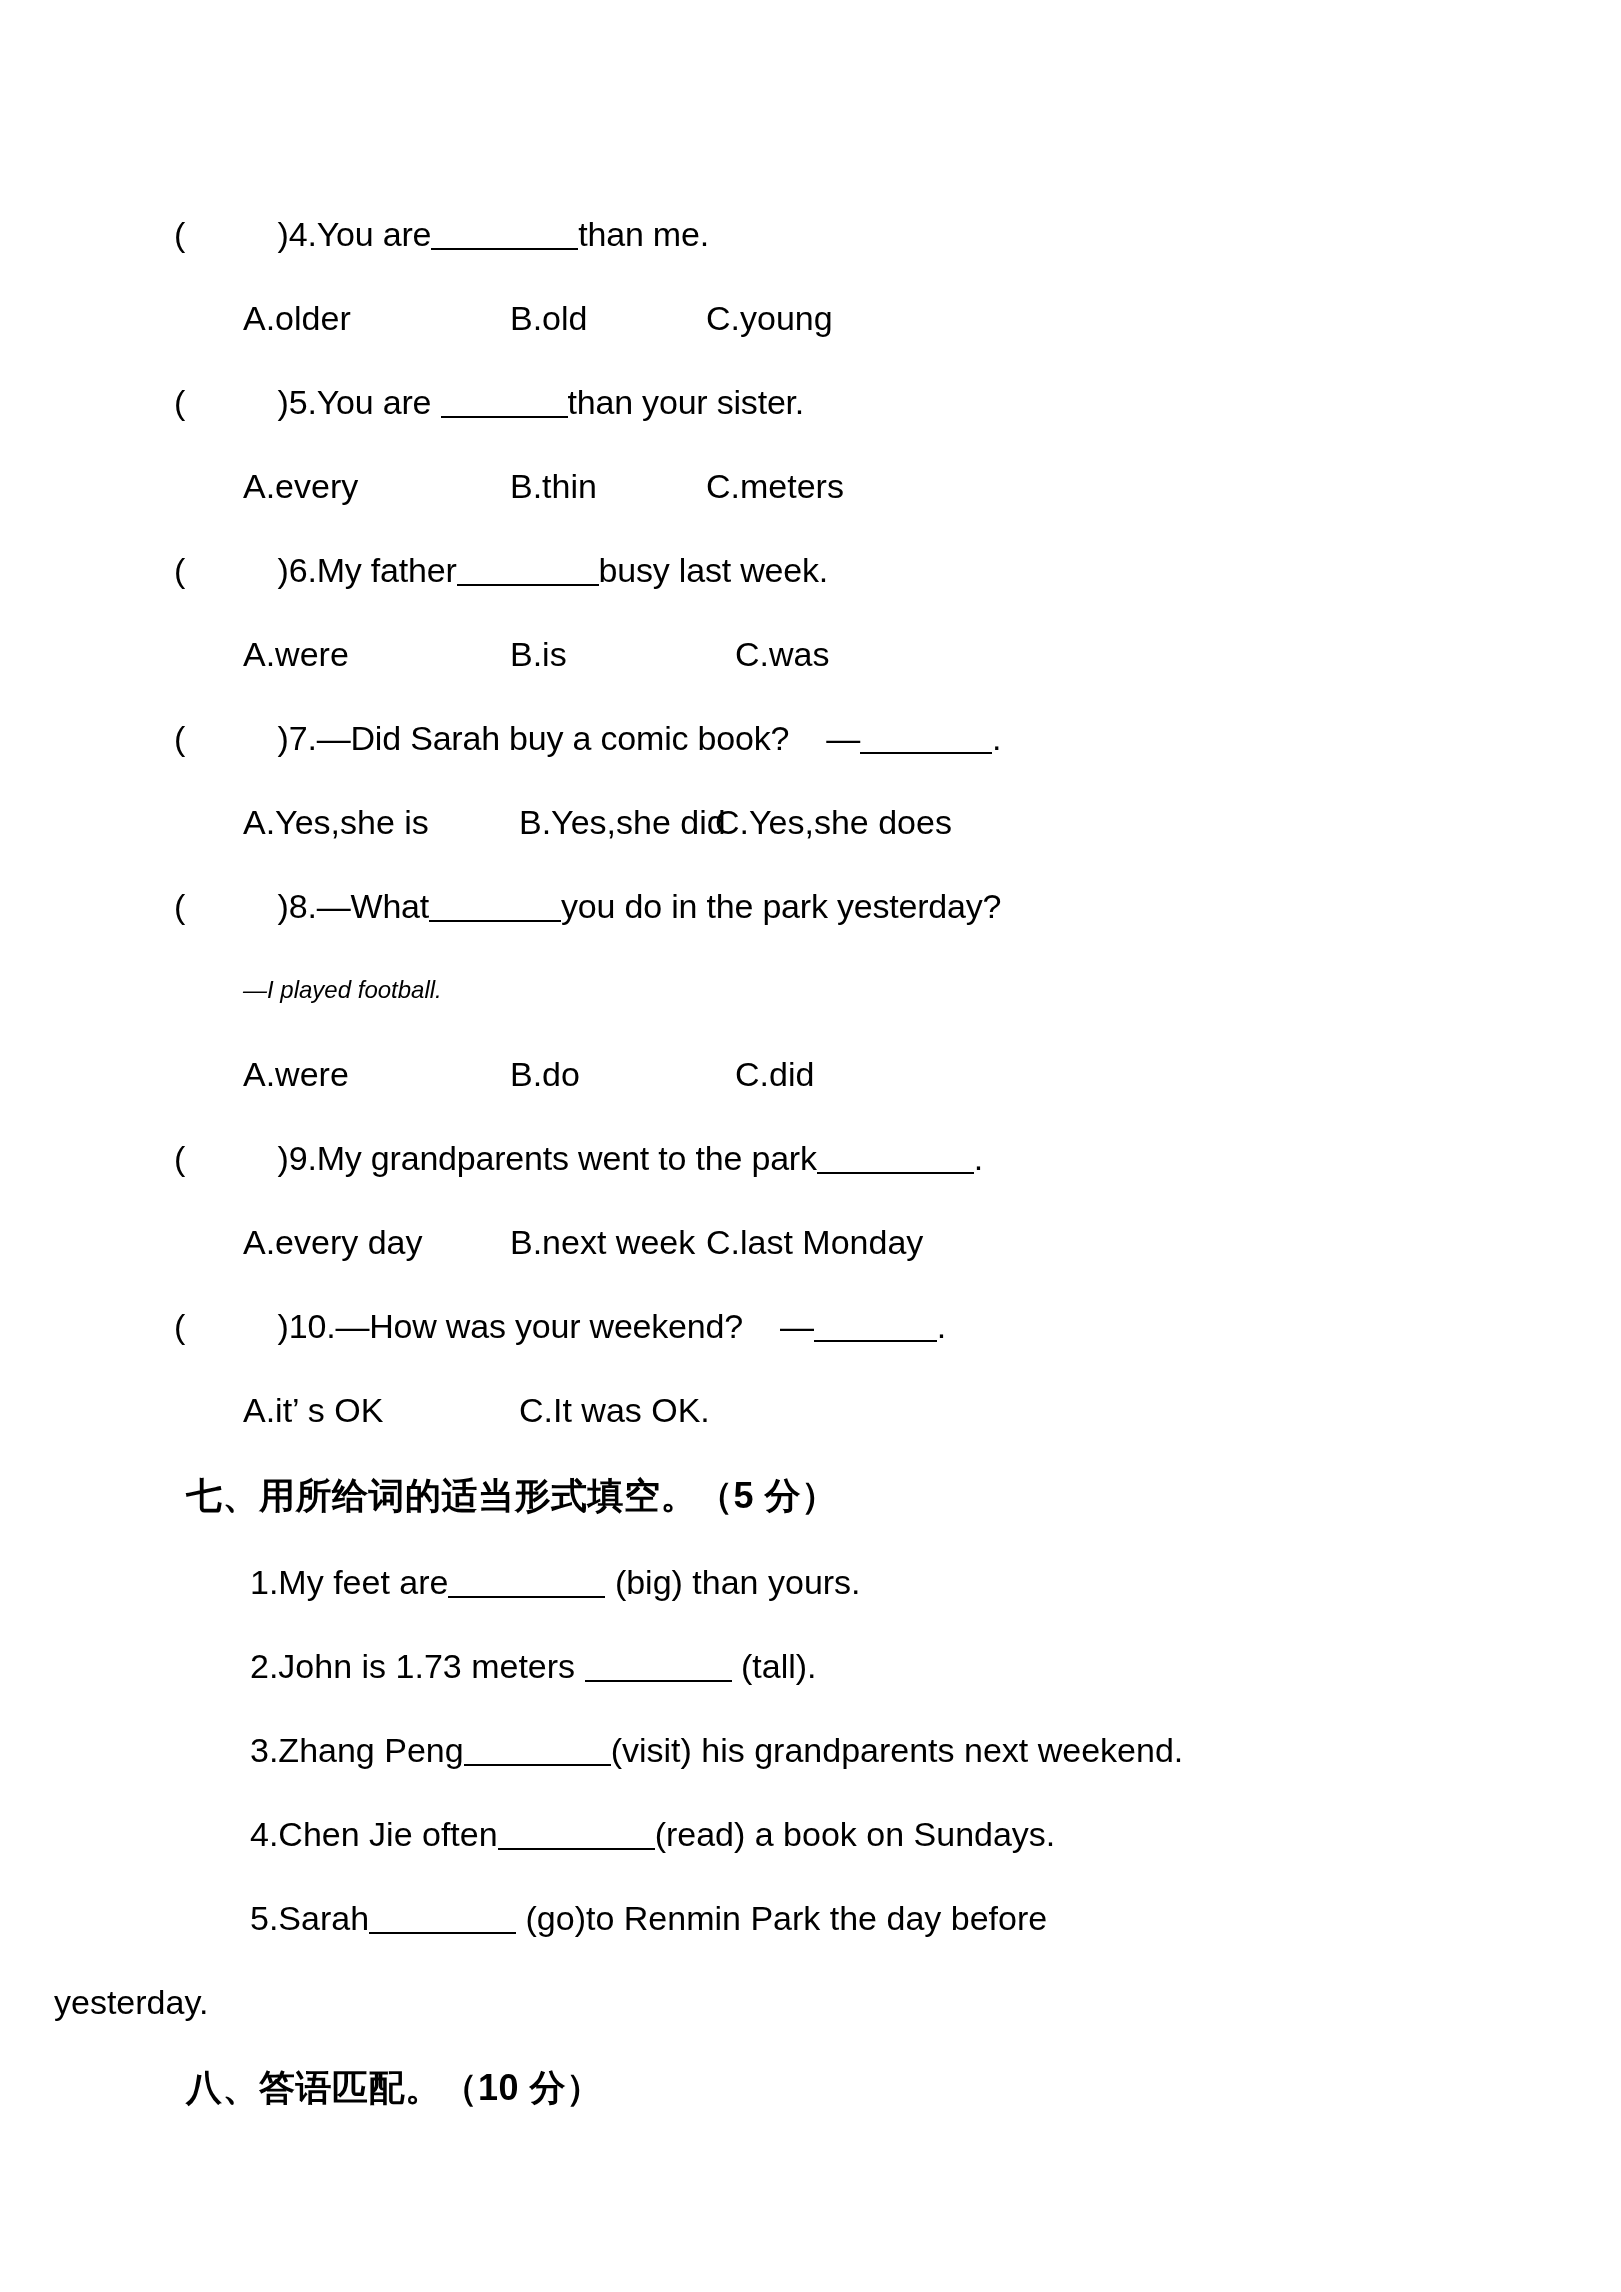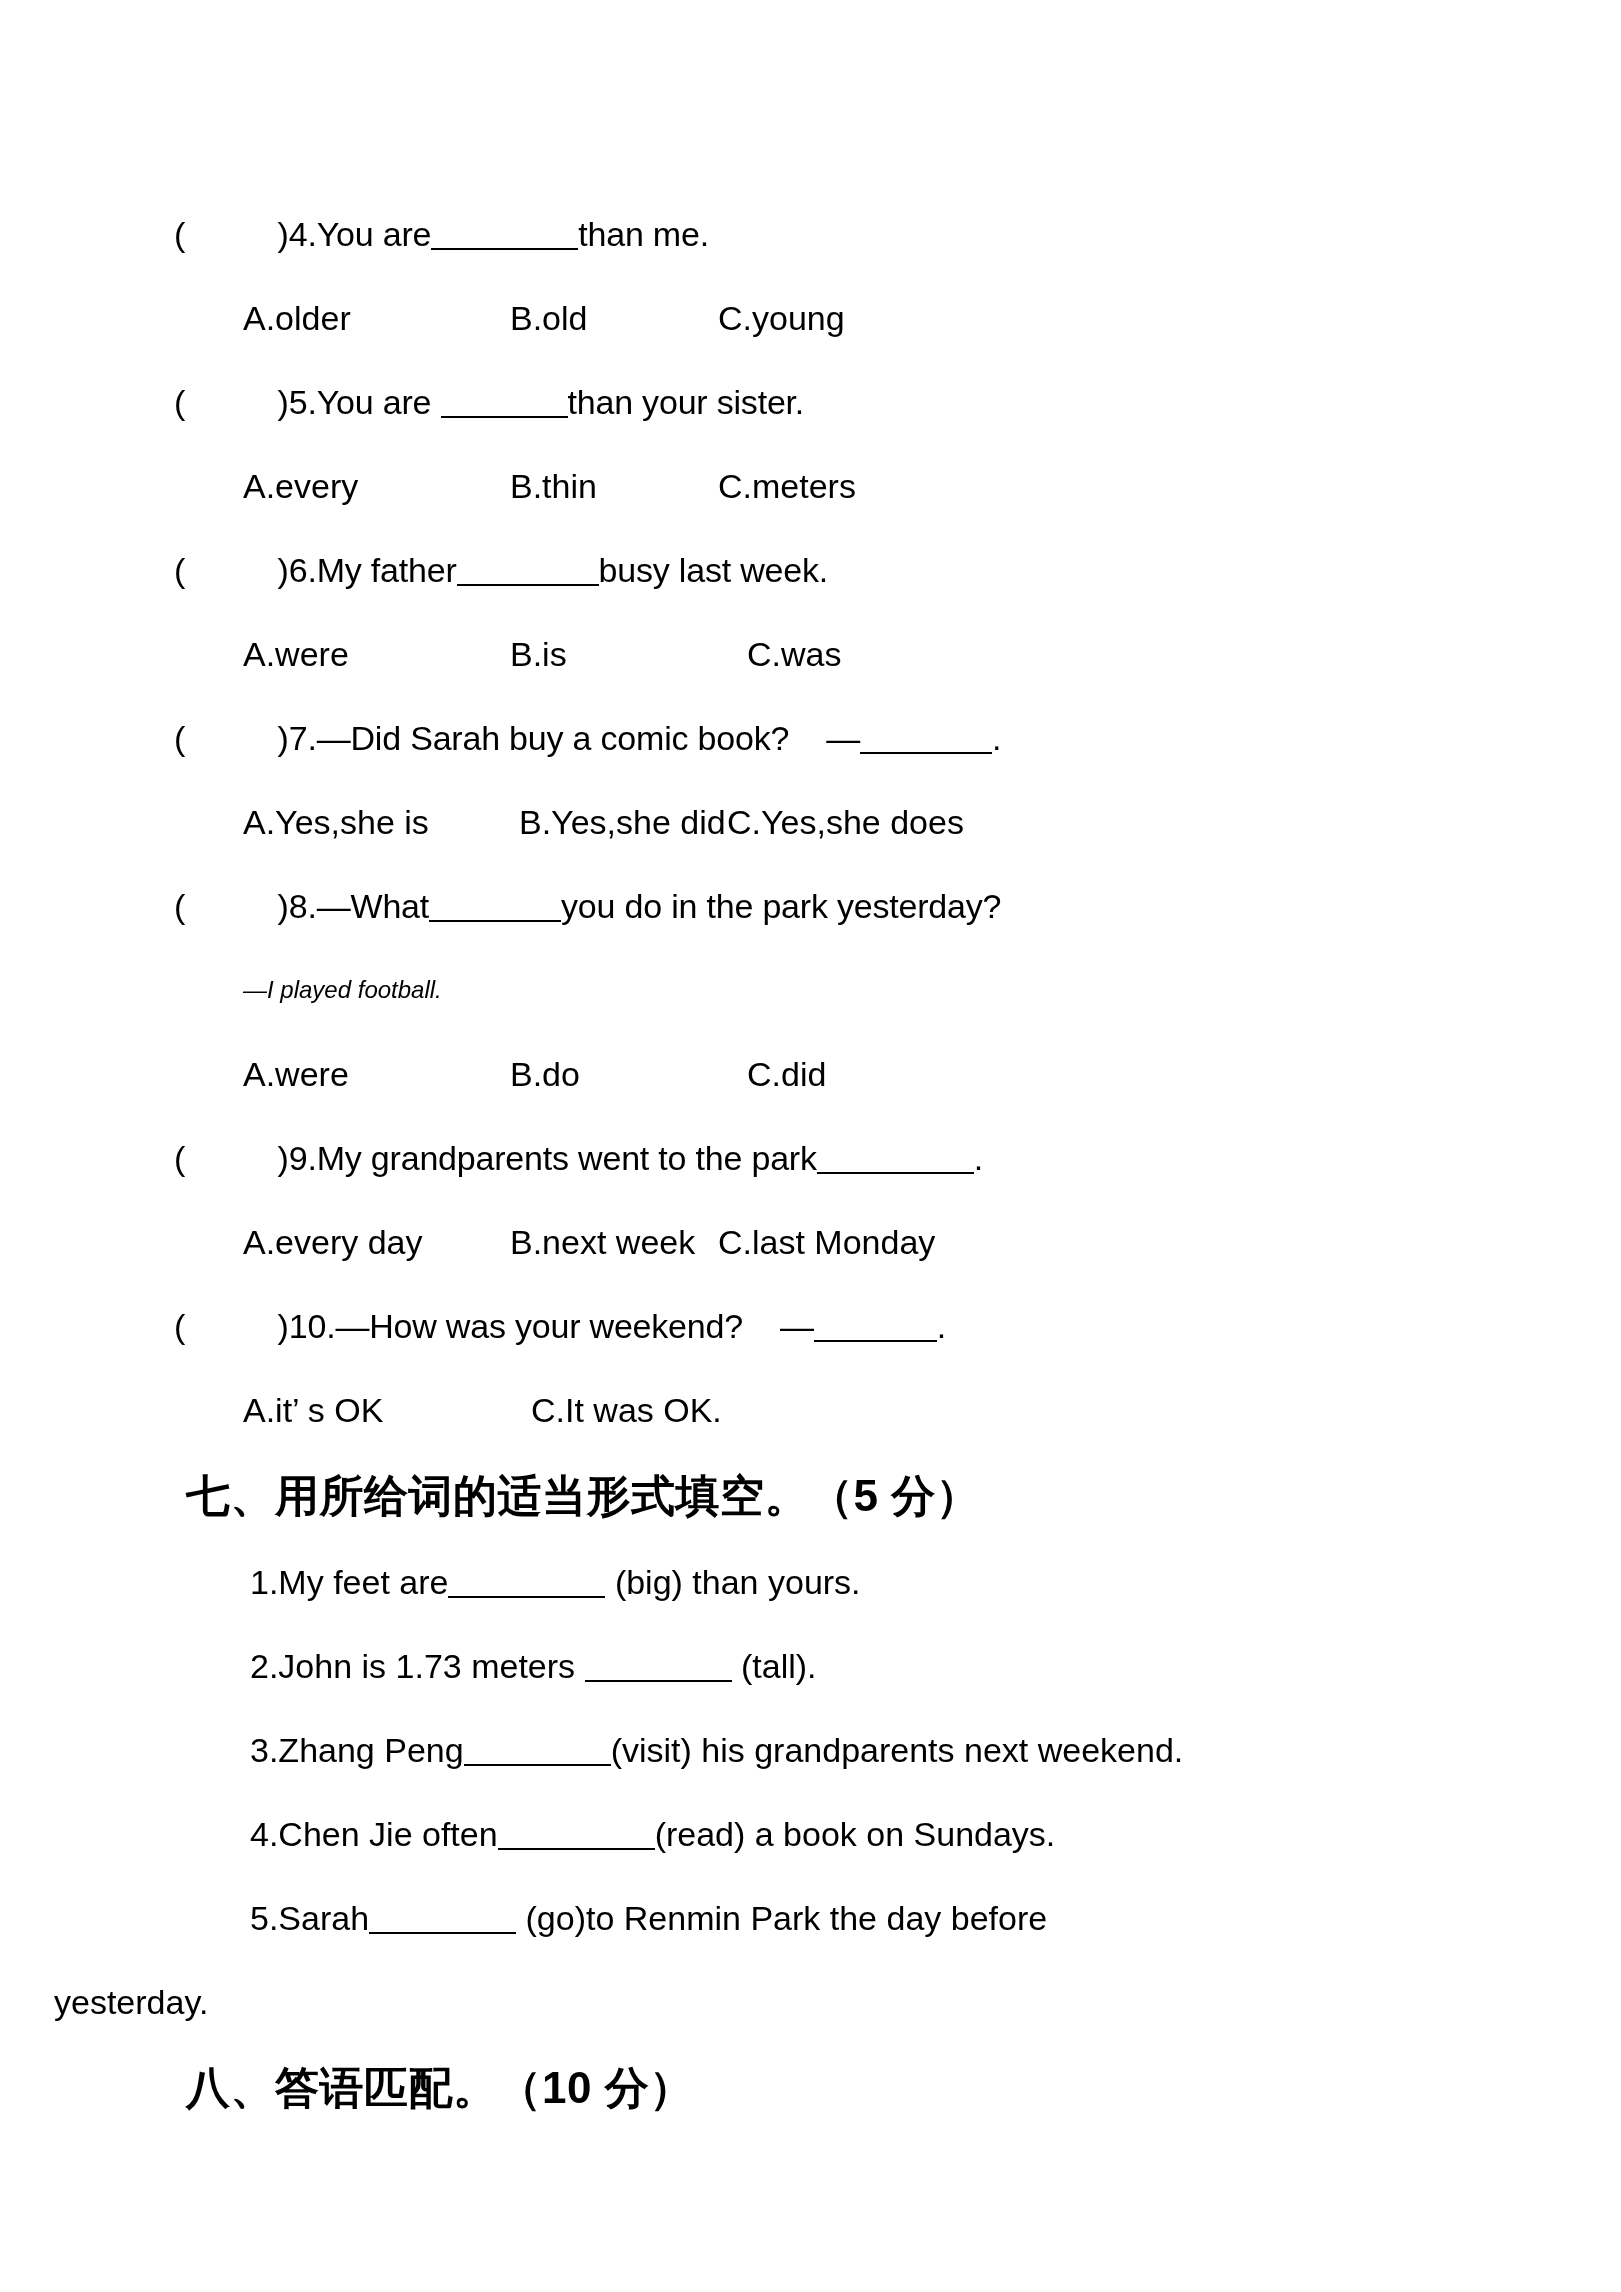--- a/index.html
+++ b/index.html
@@ -84,30 +84,30 @@
   .opts {
     display: flex;
     padding-left: 243px;
     font-size: 34px;
     line-height: 84px;
     white-space: pre;
     align-items: center;
   }
   .opt-a { width: 267px; flex: 0 0 267px; }
   .opt-b { width: 196px; flex: 0 0 196px; }
-  .opt-c { flex: 0 0 auto; margin-left: 12px; }
+  .opt-c { flex: 0 0 auto; }
 
   
   .opts.wide-b .opt-b { width: 225px; flex: 0 0 225px; }
   .opts.wide-a .opt-a { width: 276px; flex: 0 0 276px; }
 
   
   .section-heading {
     padding-left: 186px;
-    font-size: 44px;
+    font-size: 36px;
     font-weight: bold;
     line-height: 88px;
     white-space: pre;
     letter-spacing: 0.5px;
   }
 
   
   .fib-line {
     padding-left: 250px;
     font-size: 34px;

